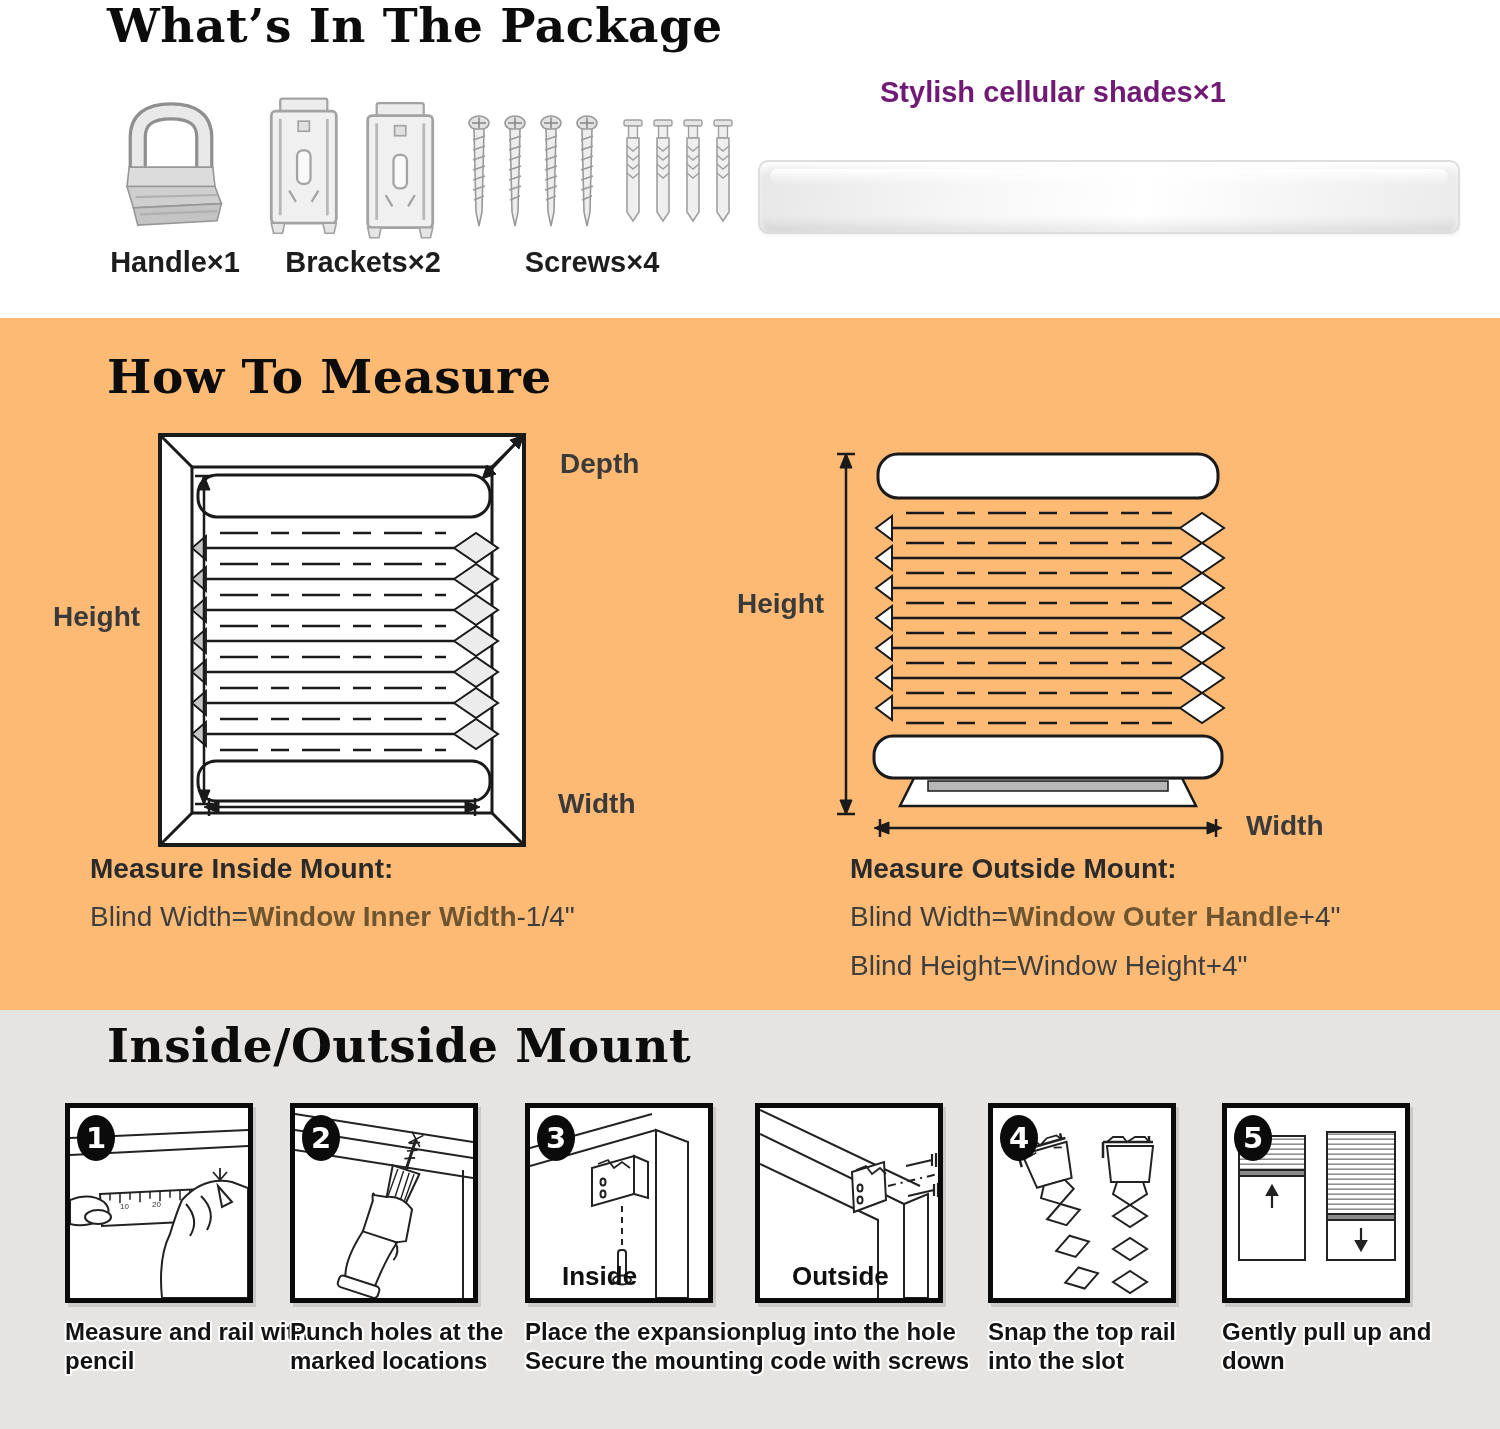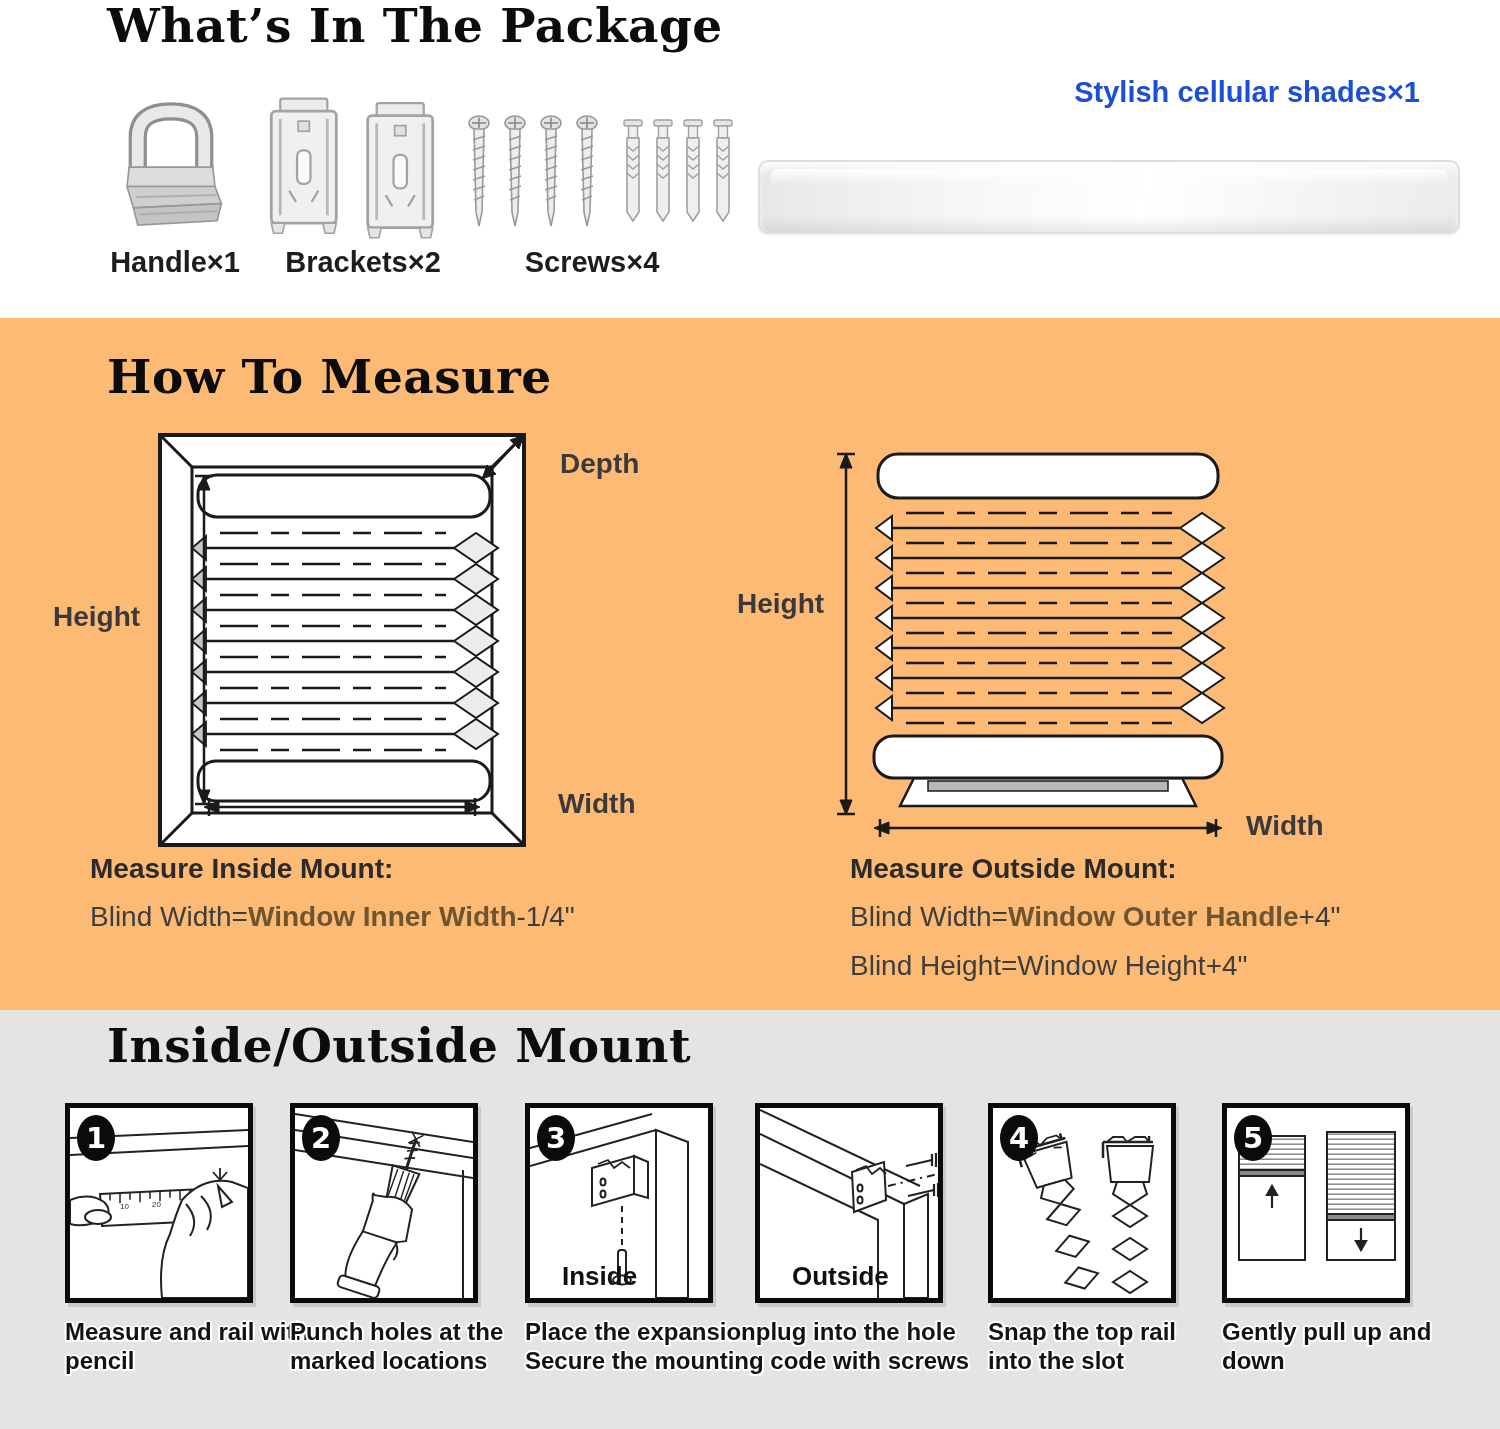--- a/index.html
+++ b/index.html
@@ -14,22 +14,22 @@
   .sec-mount   { height:419px; background:#e5e4e2; }
 
   .sec-head { position:absolute; display:flex; align-items:center; }
   .accent-bar { width:19px; background:#b7a089; margin-right:24px; }
   .sec-title { font-family:"DejaVu Serif","Liberation Serif",serif; font-weight:800;
                font-size:47px; line-height:1.05; color:#0c0c0c; letter-spacing:.5px; }
 
   
   .pkg-img { position:absolute; }
   .pkg-label { position:absolute; font-size:29px; font-weight:600; color:#1d1d1d; text-align:center; }
-  .shades-label { position:absolute; left:880px; top:76px; width:540px; text-align:right;
-                  font-size:29px; font-weight:600; color:#1d4ed8; }
+  .shades-label { position:absolute; left:880px; top:76px; width:540px; text-align:left;
+                  font-size:29px; font-weight:600; color:#701a75; }
   .shades-bar { position:absolute; left:758px; top:160px; width:702px; height:74px; border-radius:10px;
                 background:linear-gradient(100deg,#e7e7e7 0%,#f7f7f7 30%,#ffffff 55%,#ebebeb 100%);
                 border:2px solid #dedede;
                 box-shadow: inset 0 6px 8px rgba(255,255,255,.95), inset 0 -9px 10px rgba(0,0,0,.07), 0 2px 3px rgba(0,0,0,.05); }
   .shades-bar::after { content:""; position:absolute; left:10px; right:10px; top:7px; height:16px; border-radius:8px;
                 background:linear-gradient(180deg,rgba(255,255,255,.95),rgba(255,255,255,0)); }
 
   
   .diagram { position:absolute; }
   .dim-label { position:absolute; font-size:28px; font-weight:700; color:#3a3a3a; }

